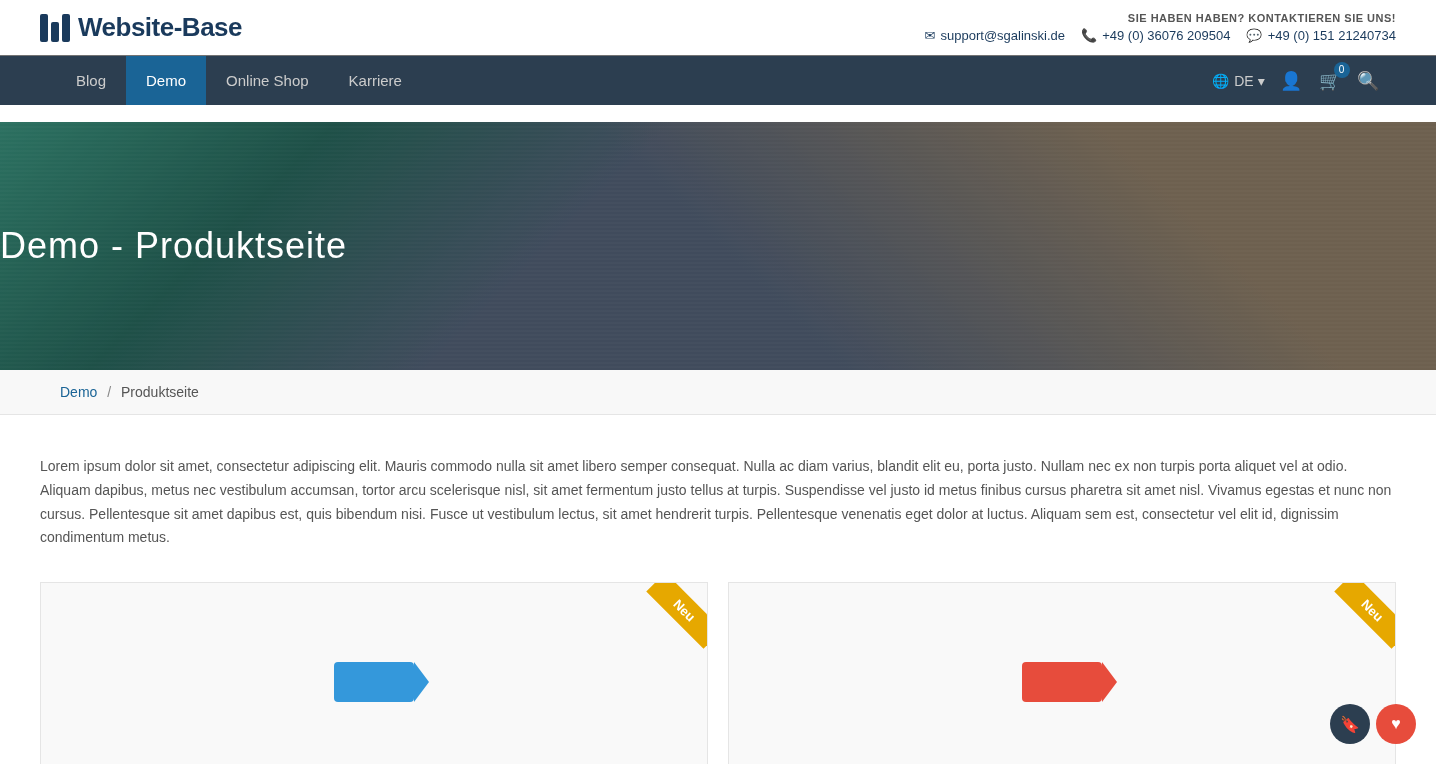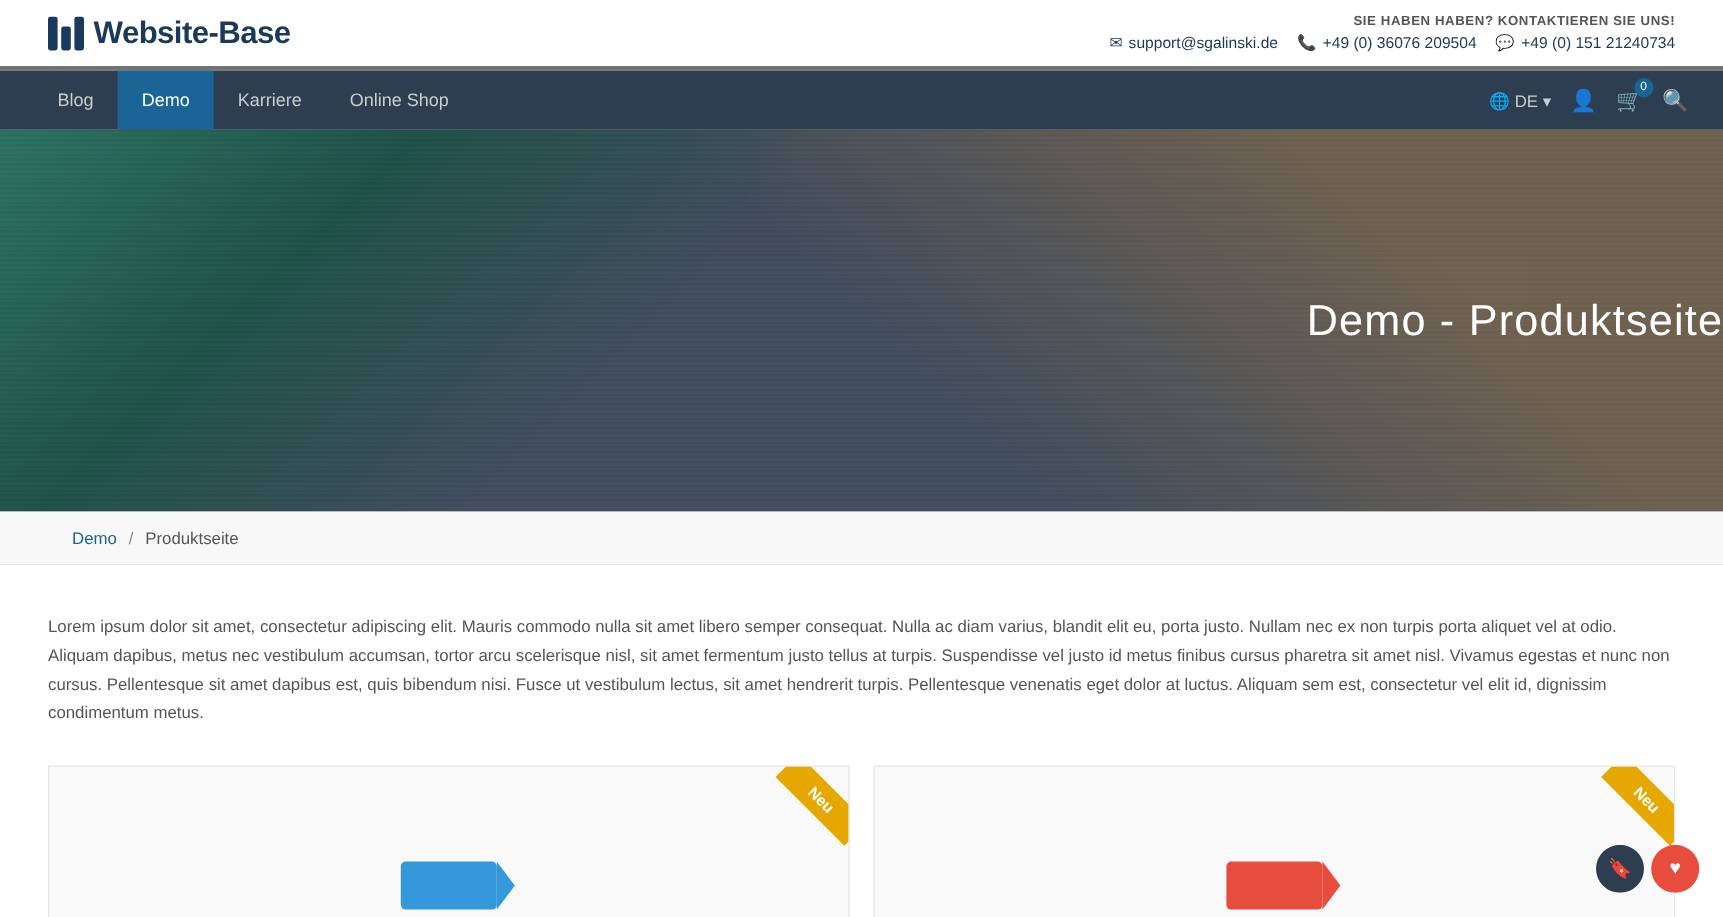--- a/index.html
+++ b/index.html
@@ -5,21 +5,21 @@
     * { margin: 0; padding: 0; box-sizing: border-box; }
     body { font-family: Arial, sans-serif; color: #333; background: #fff; }
 
     
     .top-bar {
       display: flex;
       justify-content: space-between;
       align-items: center;
       padding: 12px 40px;
       background: #fff;
-      border-bottom: 4px solid #737373;
+      border-bottom: 1px solid #737373;
     }
     .logo {
       display: flex;
       align-items: center;
       gap: 8px;
     }
     .logo-icon {
       display: flex;
       gap: 3px;
       align-items: flex-end;
@@ -63,21 +63,21 @@
       color: #1a3a5c;
       text-decoration: none;
     }
 
     
     .nav-bar {
       background: #2c3e50;
       display: flex;
       align-items: center;
       justify-content: space-between;
-      padding: 0 28px;
+      padding: 0 56px;
     }
     .nav-links {
       display: flex;
       align-items: center;
     }
     .nav-item {
       padding: 16px 20px;
       color: #ccc;
       font-size: 15px;
       cursor: pointer;
@@ -126,27 +126,28 @@
       align-items: center;
       gap: 4px;
       color: #ccc;
       cursor: pointer;
       font-size: 14px;
     }
 
     
     .hero {
       position: relative;
-      height: 318px;
+      height: 248px;
       background: linear-gradient(rgba(30,40,50,0.6), rgba(30,40,50,0.6)),
                   #3a4a5a;
       display: flex;
       align-items: center;
-      justify-content: flex-end;
+      justify-content: flex-start;
       overflow: hidden;
+      margin-top: 17px;
     }
     .hero-bg {
       position: absolute;
       inset: 0;
       background:
         linear-gradient(135deg, #2d8a6e 0%, #1a5c4a 20%, transparent 40%),
         linear-gradient(45deg, transparent 50%, #8B7355 80%),
         #4a5568;
       opacity: 0.7;
     }
@@ -340,22 +341,22 @@
         <span>+49 (0) 151 21240734</span>
       </a>
     </div>
   </div>
 </div>
 
 <nav class="nav-bar">
   <div class="nav-links">
     <a class="nav-item" href="#">Blog</a>
     <a class="nav-item active" href="#">Demo</a>
+    <a class="nav-item" href="#">Online Shop</a>
     <a class="nav-item" href="#">Karriere</a>
-    <a class="nav-item" href="#">Online Shop</a>
   </div>
   <div class="nav-right">
     <div class="lang-selector">
       <span>🌐</span>
       <span>DE</span>
       <span>▾</span>
     </div>
     <div class="nav-icon">
       <span>👤</span>
     </div>

